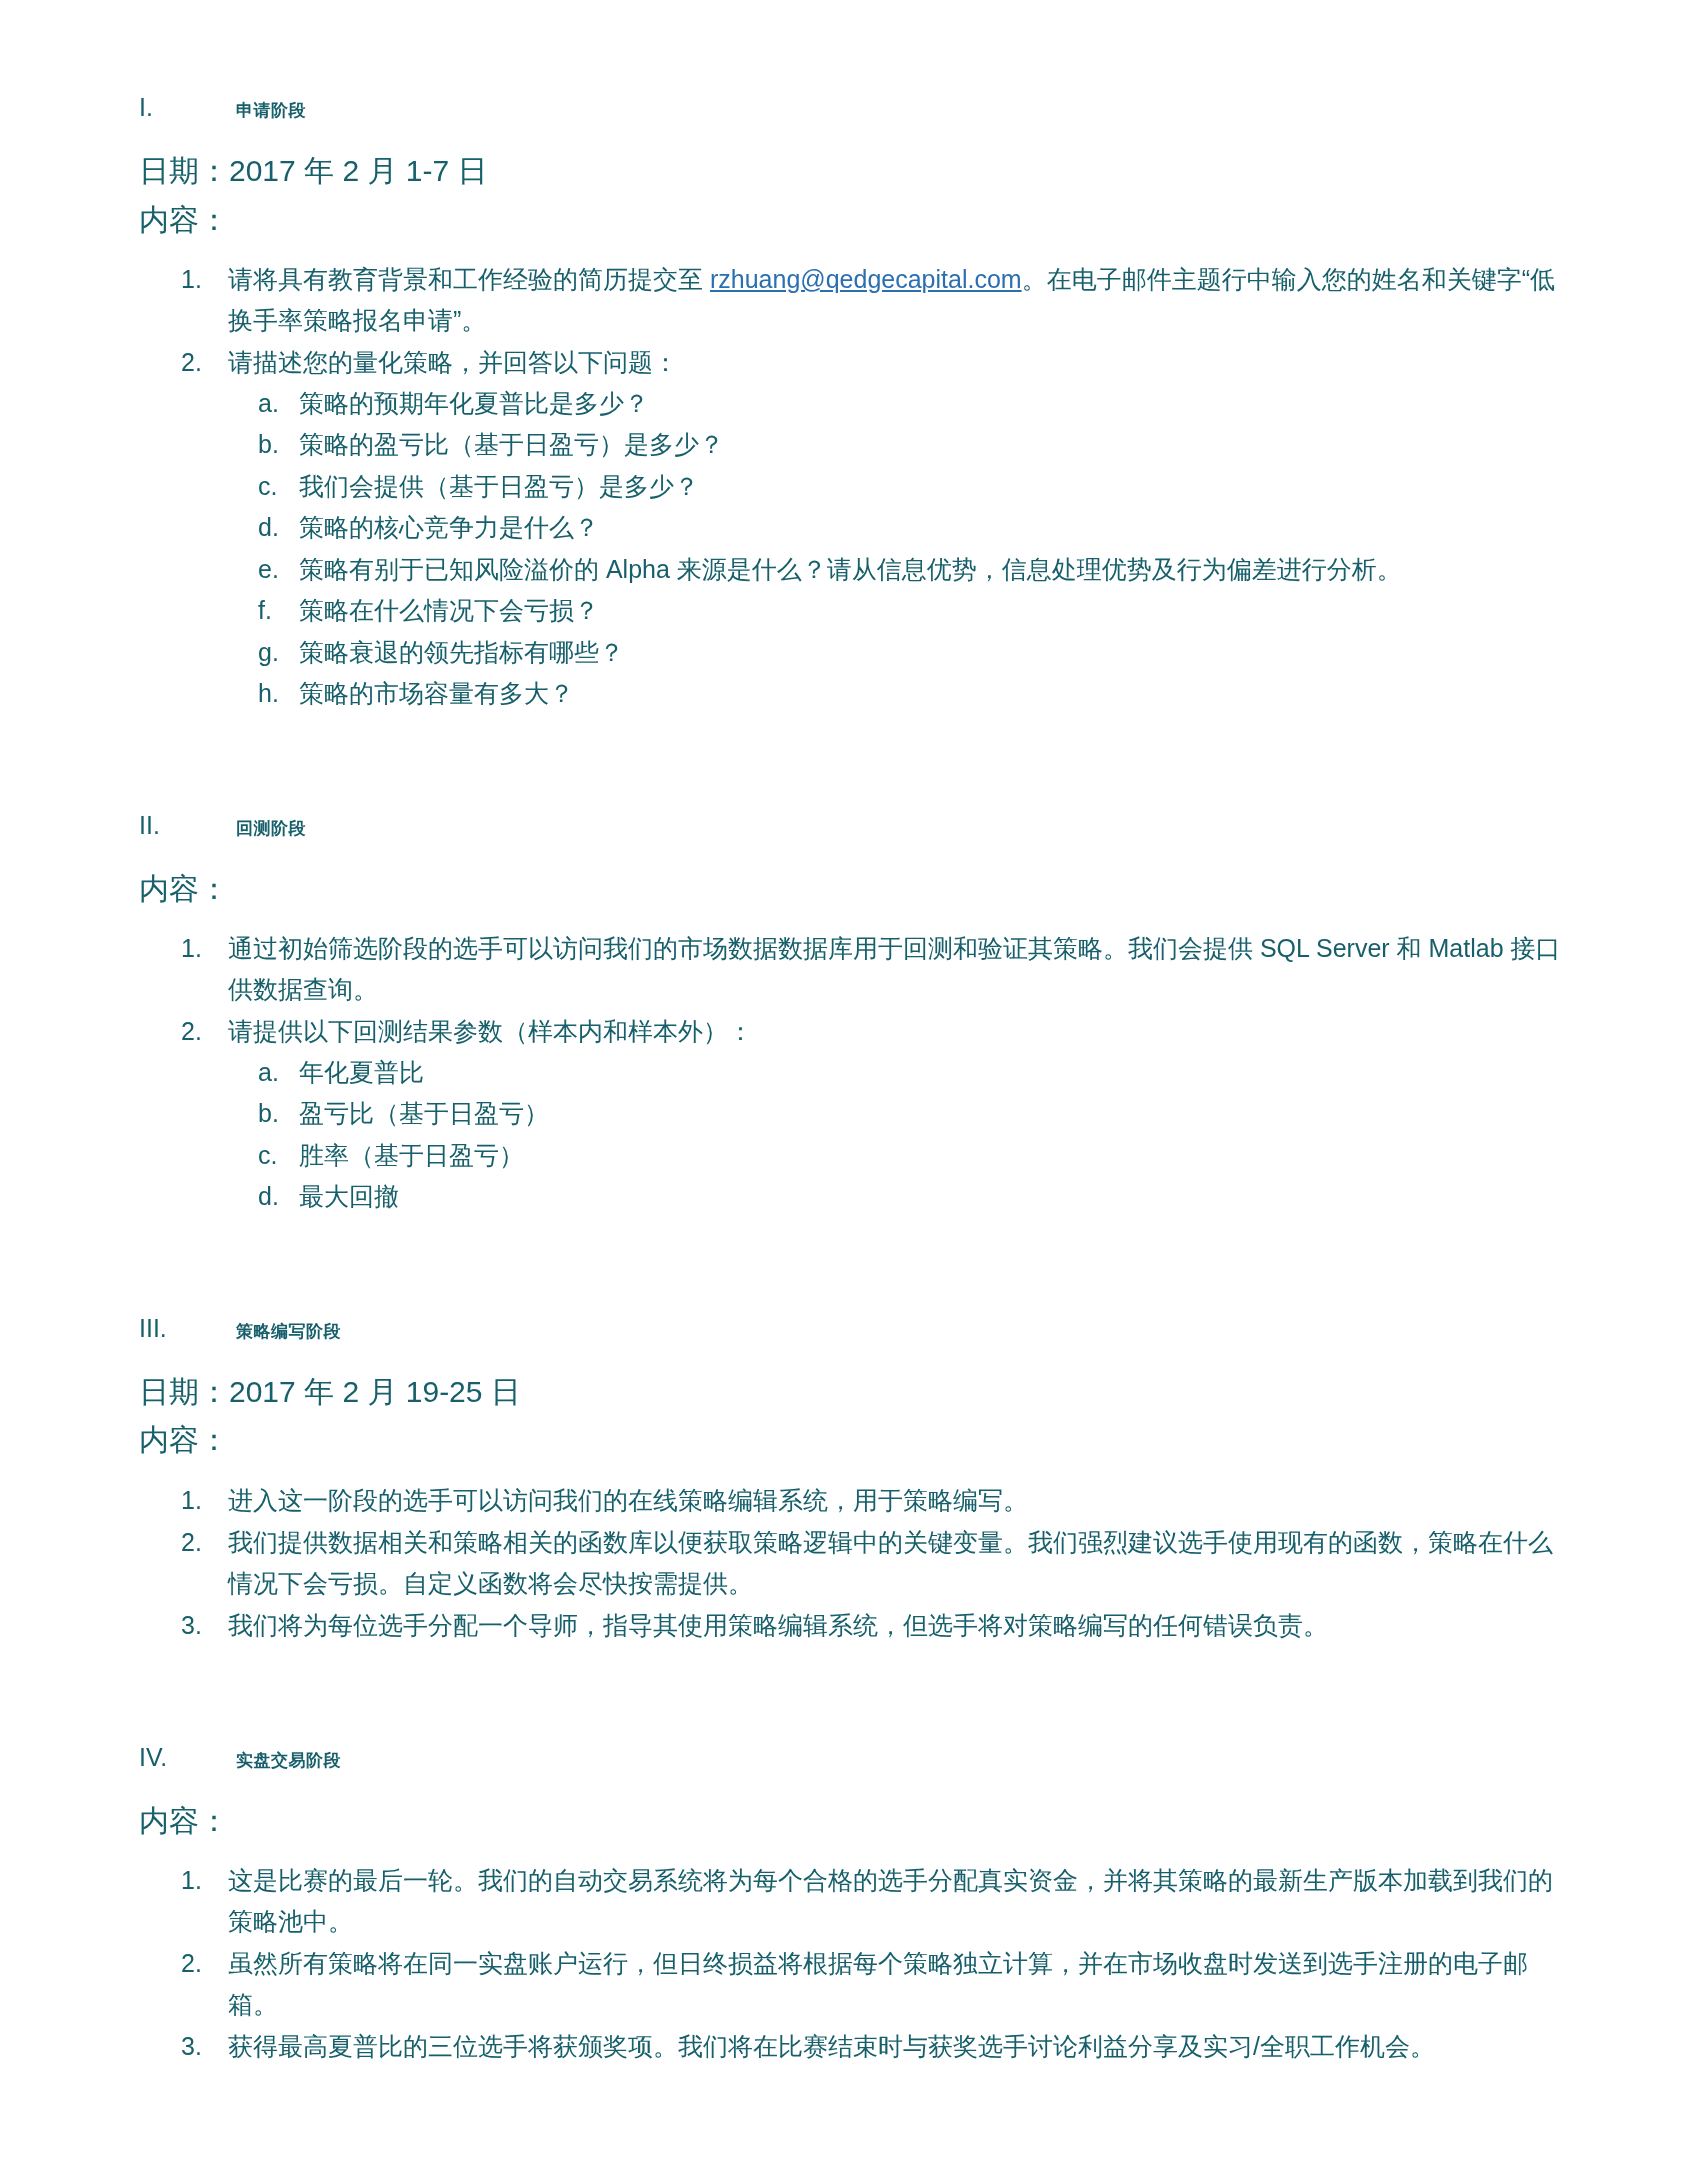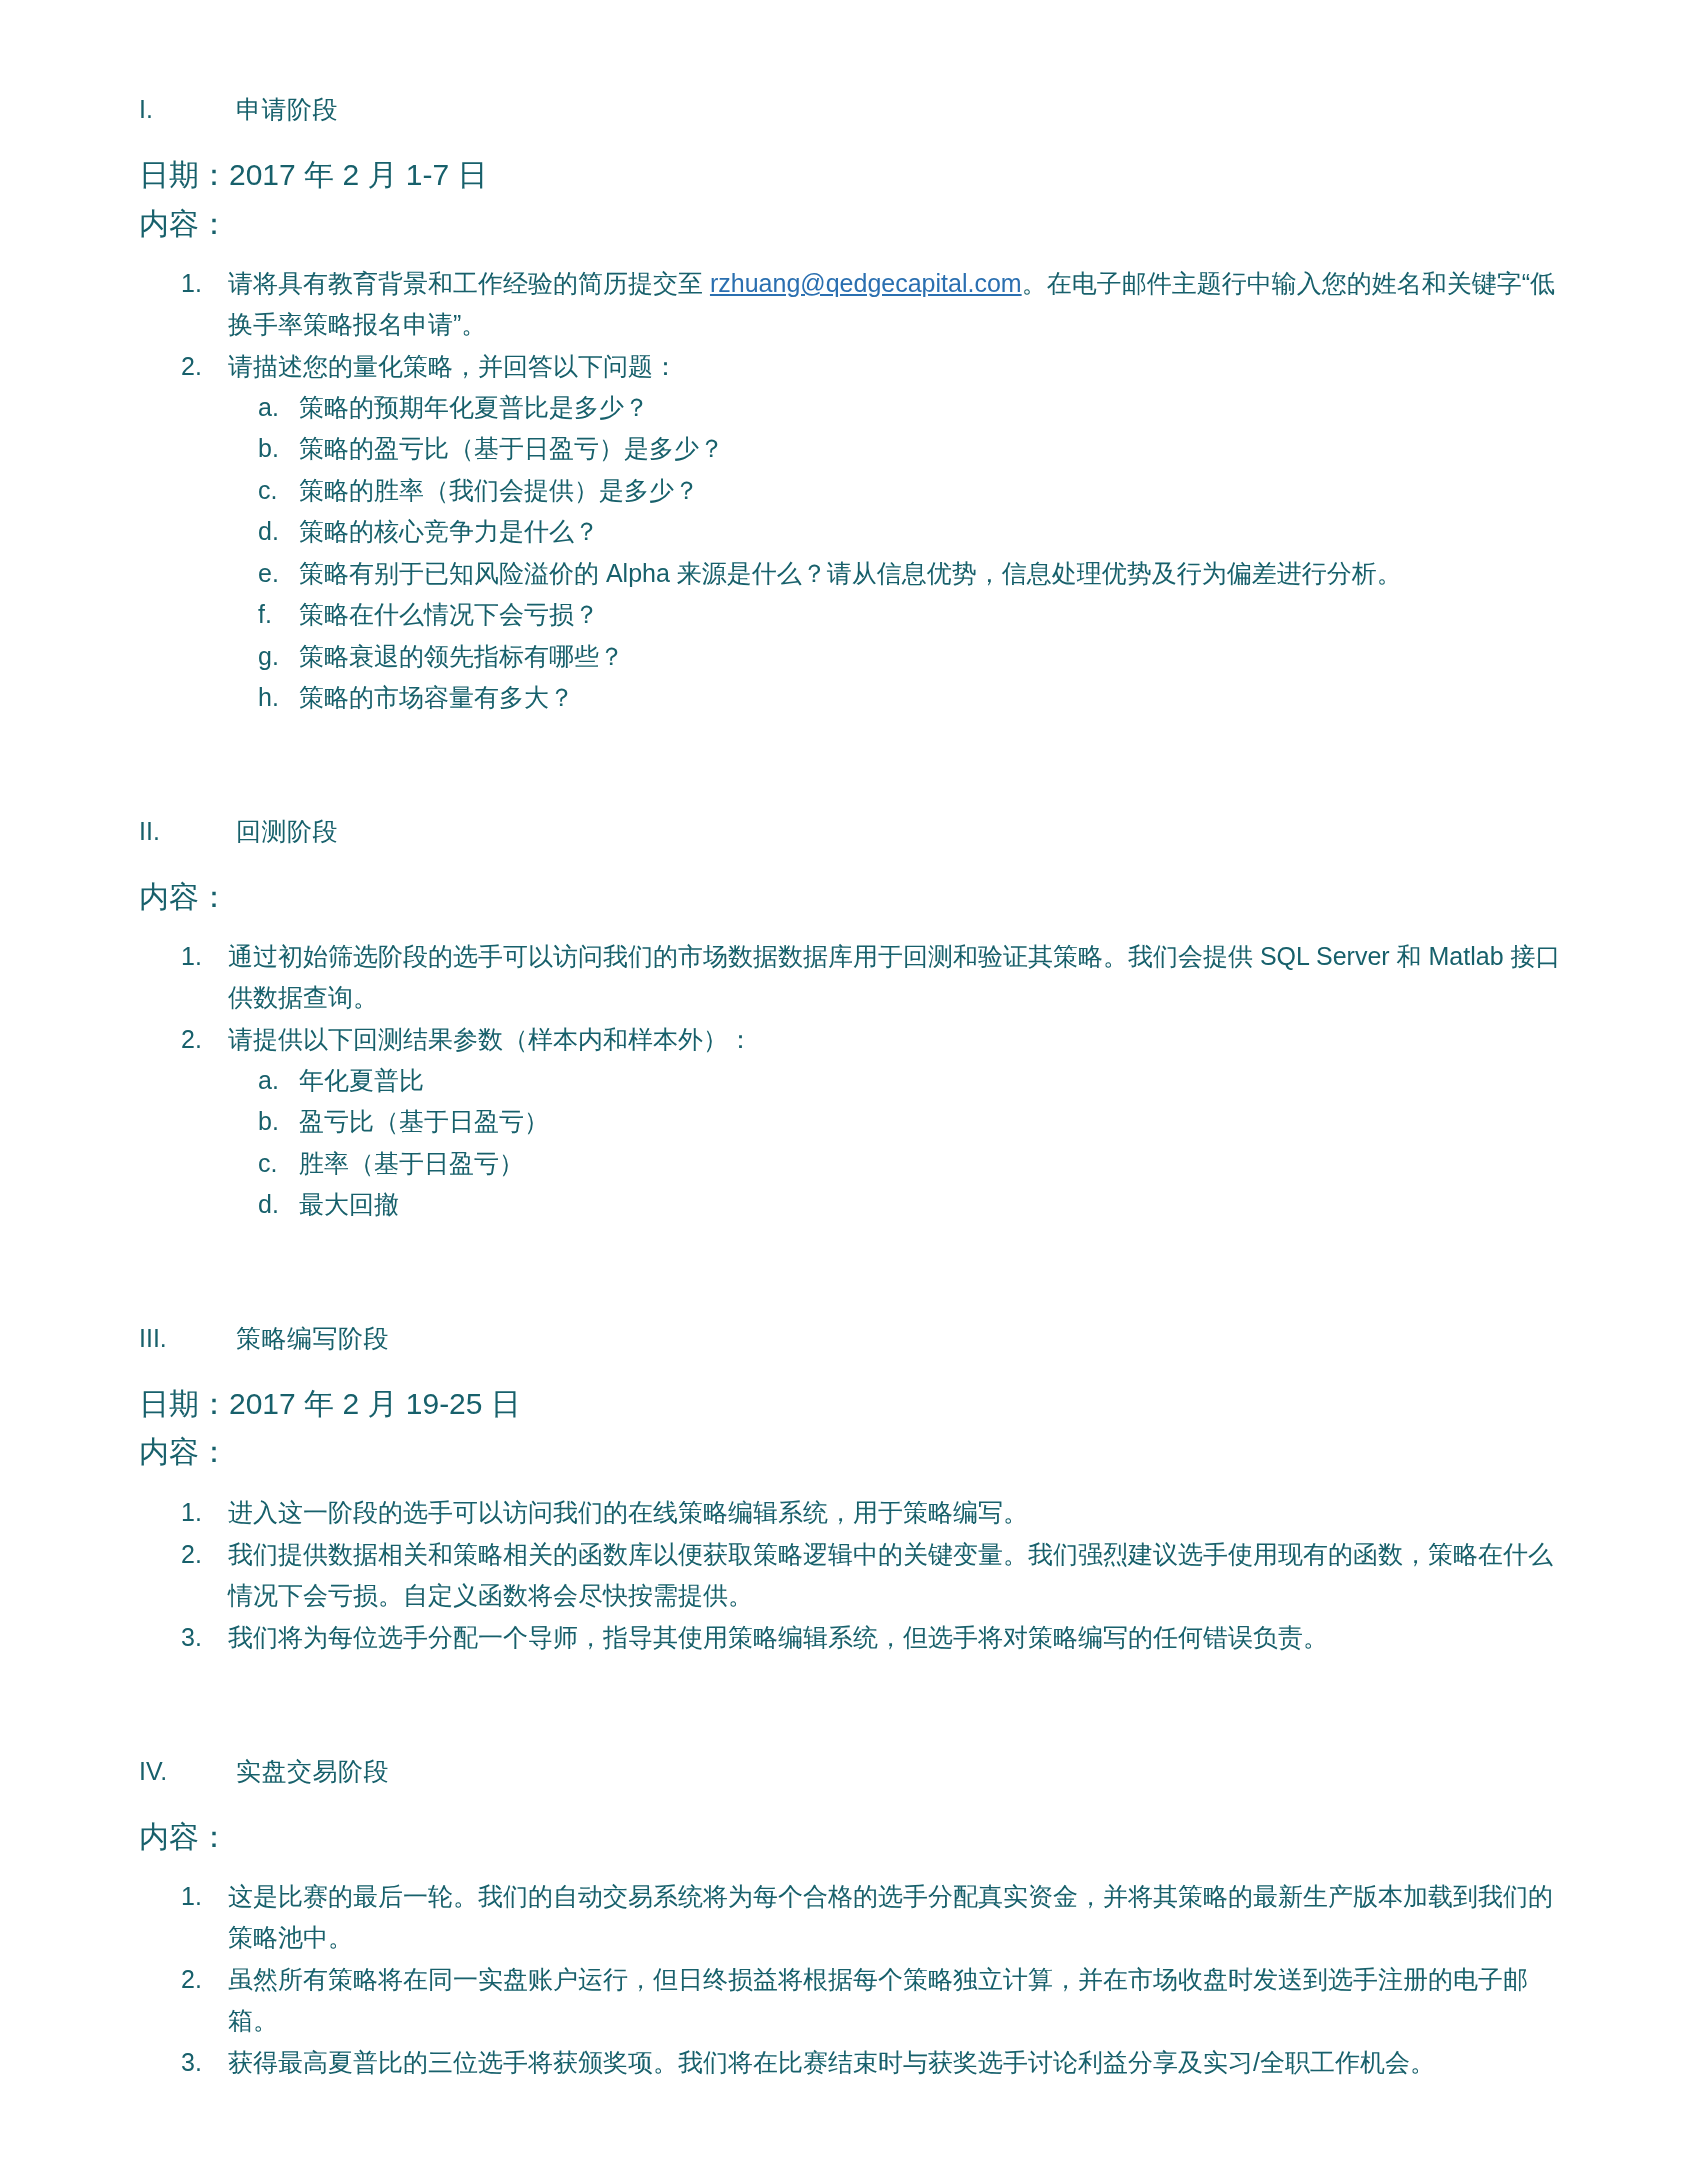--- a/index.html
+++ b/index.html
@@ -32,23 +32,23 @@
     margin-bottom: 26px;
   }
   .section-head .numeral {
     width: 97px;
     flex: 0 0 97px;
     font-weight: 400;
     color: #17606b;
     font-size: 25px;
   }
   .section-head .title {
-    font-weight: 400;
-    color: #17606b;
-    font-size: 25px;
+    font-weight: 700;
+    color: #17606b;
+    font-size: 17px;
     letter-spacing: 0.5px;
   }
   .meta-line {
     font-size: 30px;
     line-height: 1.55;
     color: #17606b;
     margin: 0 0 2px 0;
   }
   .meta-line.second {
     margin-bottom: 16px;
@@ -129,21 +129,21 @@
           <li>
             <span class="marker">a.</span>
             <span class="text">策略的预期年化夏普比是多少？</span>
           </li>
           <li>
             <span class="marker">b.</span>
             <span class="text">策略的盈亏比（基于日盈亏）是多少？</span>
           </li>
           <li>
             <span class="marker">c.</span>
-            <span class="text">策略的胜率（我们会提供）是多少？</span>
+            <span class="text">我们会提供（基于日盈亏）是多少？</span>
           </li>
           <li>
             <span class="marker">d.</span>
             <span class="text">策略的核心竞争力是什么？</span>
           </li>
           <li>
             <span class="marker">e.</span>
             <span class="text">策略有别于已知风险溢价的 Alpha 来源是什么？请从信息优势，信息处理优势及行为偏差进行分析。</span>
           </li>
           <li>

